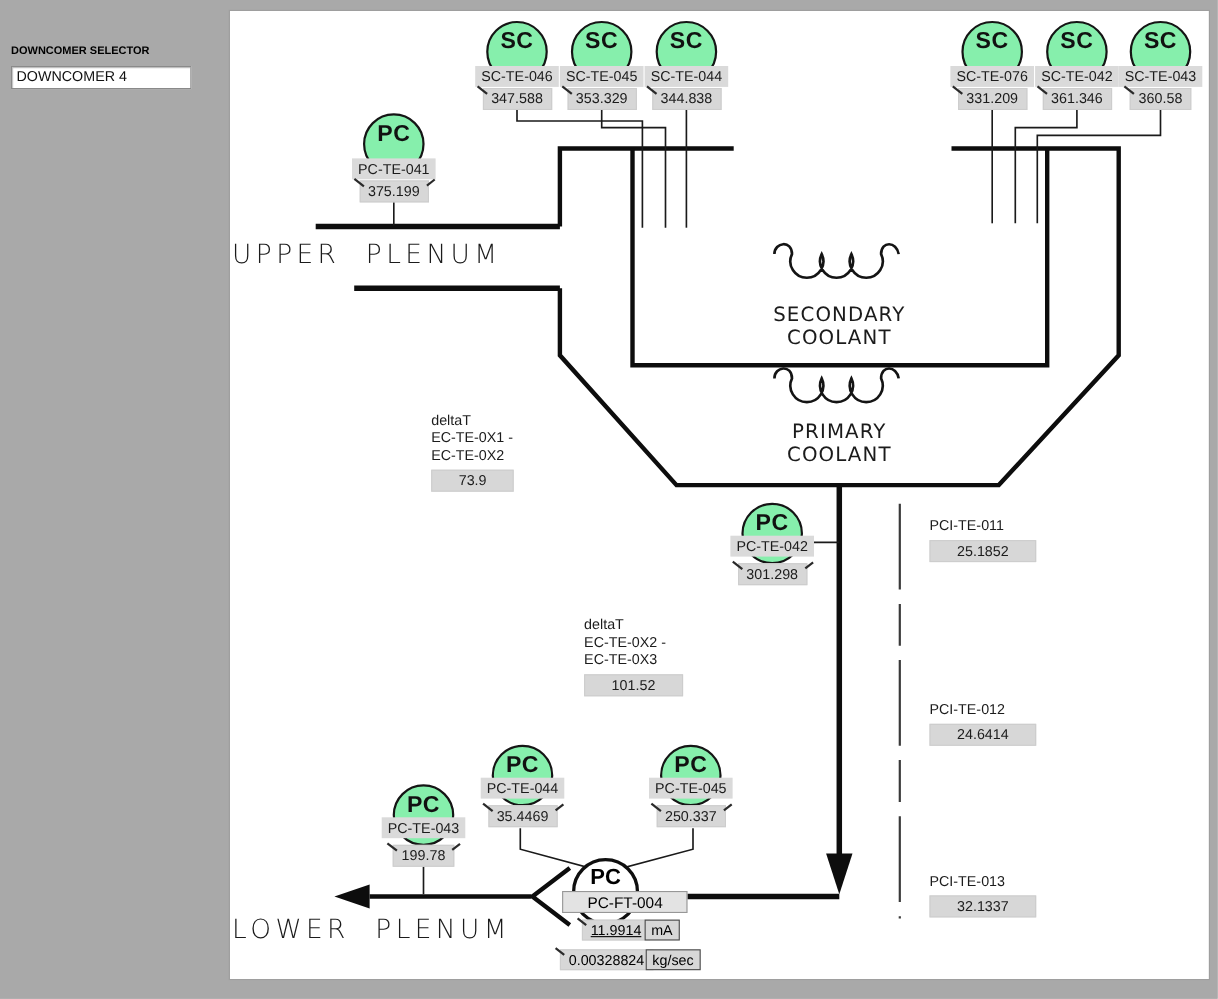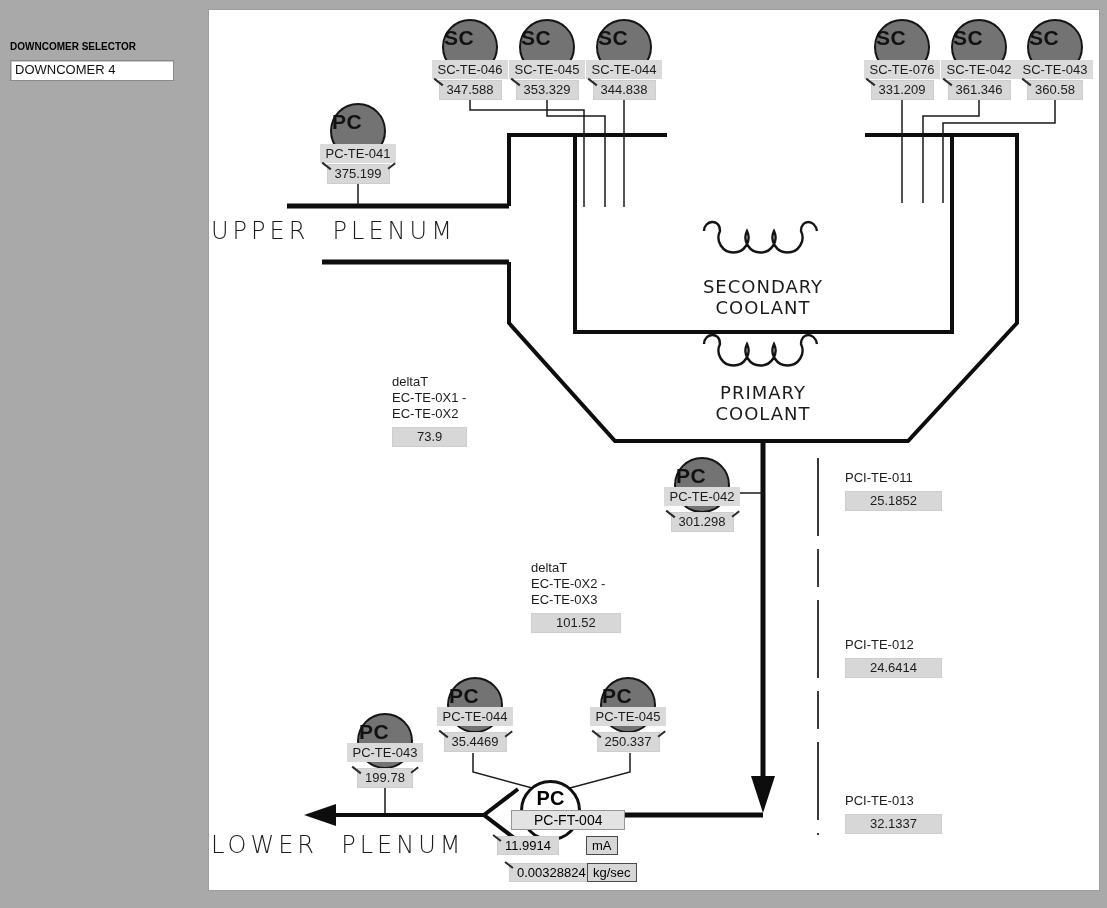--- a/index.html
+++ b/index.html
@@ -8,22 +8,22 @@
   .canvas{position:absolute;left:209px;top:10px;width:890px;height:880px;background:#ffffff;outline:1px solid #9e9e9e;}
   svg.lines{position:absolute;left:0;top:0;}
 
   
   .sel-label{position:absolute;left:10px;top:41px;font-size:10px;font-weight:bold;color:#000;}
   .sel-input{position:absolute;left:10px;top:60px;width:154px;height:17px;background:#fff;
     border:1px solid #8a8a8a;box-shadow:inset 1px 1px 0 #c6c6c6;padding:1px 4px;font-size:13px;color:#111;}
 
   
   .sensor{position:absolute;width:110px;display:flex;flex-direction:column;align-items:center;}
-  .circ{width:52px;height:52px;border:2px solid #151515;border-radius:50%;background:#737373;
-    display:flex;justify-content:flex-start;}
+  .circ{width:52px;height:52px;border:2px solid #151515;border-radius:50%;background:#86efac;
+    display:flex;justify-content:center;}
   .circ .letters{font-size:21px;font-weight:bold;color:#111;margin-top:5px;letter-spacing:0.5px;}
   .tagbox{margin-top:-15px;background:#dadada;padding:2px 5px;font-size:13px;color:#1c1c1c;white-space:nowrap;z-index:2;}
   .valbox{position:relative;margin-top:1px;background:#d7d7d7;border:1px solid #cdcdcd;
     padding:1px 7px 2px 7px;font-size:13px;color:#1c1c1c;white-space:nowrap;z-index:2;}
   .valbox::before{content:"";position:absolute;left:-7px;top:0px;width:11px;height:2px;background:#2a2a2a;transform:rotate(38deg);}
   .pcva::after{content:"";position:absolute;right:-7px;top:0px;width:9px;height:1.5px;background:#2a2a2a;transform:rotate(-38deg);}
   .deep .tagbox{margin-top:-26px;}
   .deep .valbox{margin-top:6px;}
 
   
@@ -189,21 +189,21 @@
       </div>
     <div class="tagbox">PC-TE-043</div>
     <div class="valbox pcva">199.78</div>
   </div>
 
   <div class="ft">
     <div class="fcirc">
         <span class="letters">PC</span>
       </div>
     <div class="ftag">PC-FT-004</div>
-    <div class="fval" style="left:8px;top:56px;">11.9914</div>
+    <div class="fval" style="left:40px;top:56px;text-decoration:underline;">11.9914</div>
     <div class="funit" style="left:97px;top:56px;">mA</div>
     <div class="fval" style="left:20px;top:83px;">0.00328824</div>
     <div class="funit" style="left:98px;top:83px;">kg/sec</div>
   </div>
 
   <div class="anno" style="left:392px;top:374px;">
     <div>deltaT</div>
     <div>EC-TE-0X1 -</div>
     <div>EC-TE-0X2</div>
     <div class="avalue">73.9</div>

